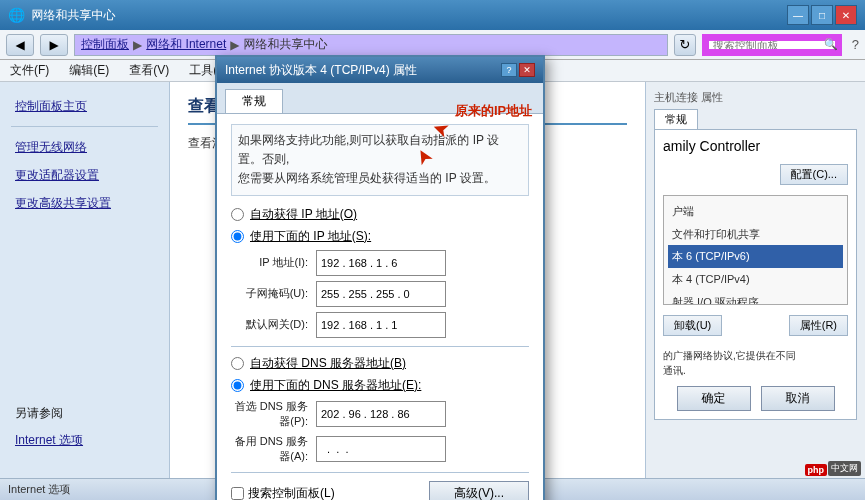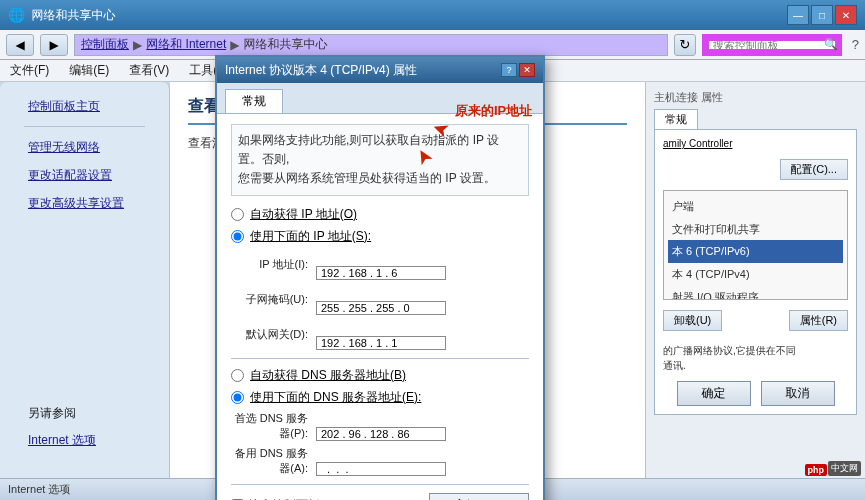--- a/index.html
+++ b/index.html
@@ -127,23 +127,22 @@
     .main-layout {
       display: flex;
       height: calc(500px - 82px);
     }
 
     
     .sidebar {
       width: 170px;
       background: #dce8f4;
       border-right: 1px solid #b0c4d8;
-      padding: 10px 16px;
+      padding: 10px 3px;
       flex-shrink: 0;
-      border-radius: 7px;
     }
     .sidebar-link {
       display: block;
       padding: 5px 12px;
       color: #1a1a8c;
       text-decoration: underline;
       font-size: 12px;
       cursor: pointer;
       line-height: 1.5;
     }
@@ -302,26 +301,25 @@
     }
     .field-label {
       width: 85px;
       text-align: right;
       padding-right: 8px;
       color: #222;
       font-size: 11px;
     }
     .field-input {
       width: 130px;
-      height: 14px;
+      height: 26px;
       border: 1px solid #888;
       background: white;
       padding: 0 4px;
       font-size: 11px;
-      margin-top: 16px;
     }
     .dialog-divider {
       height: 1px;
       background: #b0c4d8;
       margin: 8px 0;
     }
 
     .dialog-footer {
       background: #e8eef4;
       padding: 8px 14px;
@@ -425,21 +423,21 @@
       <div class="content-desc">
         <span>查看活动网络</span>
       </div>
       <div style="height:30px;"></div>
     </div>
 
     <div class="right-panel">
       <div style="font-size:11px;color:#555;margin-bottom:4px;">主机连接 属性</div>
       <div style="display:inline-block;background:white;border:1px solid #a0b4c8;border-bottom:none;padding:2px 10px;font-size:11px;">常规</div>
       <div style="background:white;border:1px solid #a0b4c8;padding:8px;font-size:11px;">
-        <div style="font-size:10px;margin-bottom:4px;text-decoration:underline;">amily Controller</div>
+        <div style="font-size:14px;margin-bottom:4px;">amily Controller</div>
         <div style="display:flex;justify-content:flex-end;margin-bottom:4px;">
           <button class="config-btn">配置(C)...</button>
         </div>
         <div style="border:1px solid #aaa;background:#f8f8f8;padding:4px;margin-bottom:4px;height:110px;overflow:hidden;">
           <div class="bg-list-item">户端</div>
           <div class="bg-list-item">文件和打印机共享</div>
           <div class="bg-list-item selected">本 6 (TCP/IPv6)</div>
           <div class="bg-list-item">本 4 (TCP/IPv4)</div>
           <div class="bg-list-item">射器 I/O 驱动程序</div>
 

